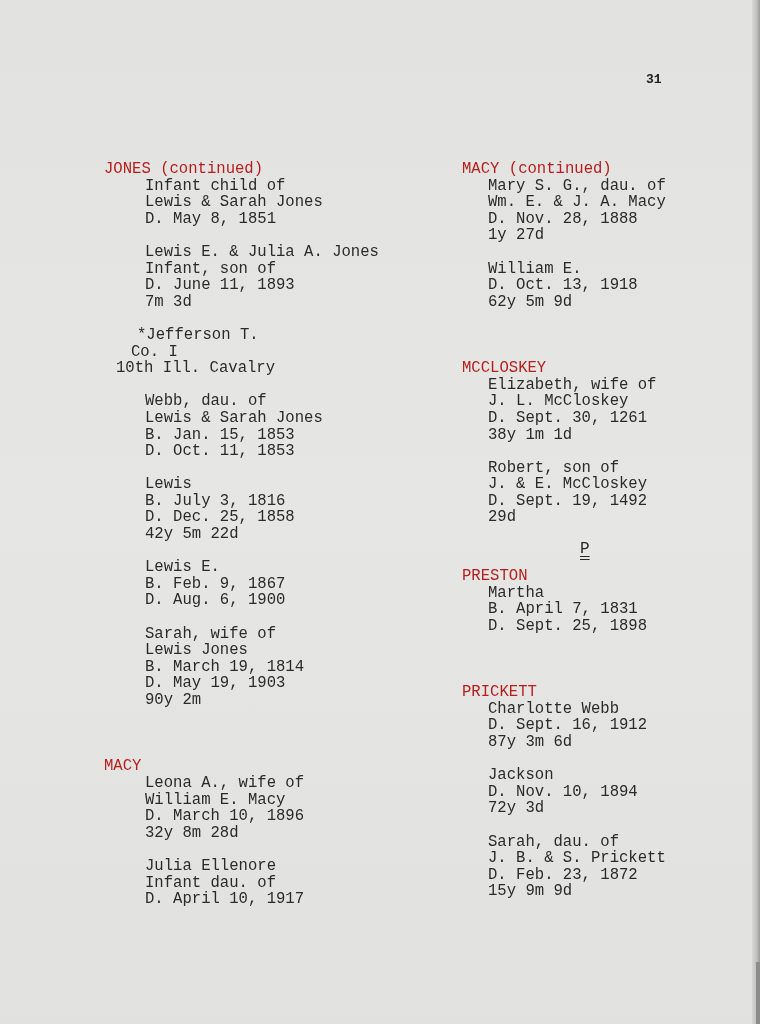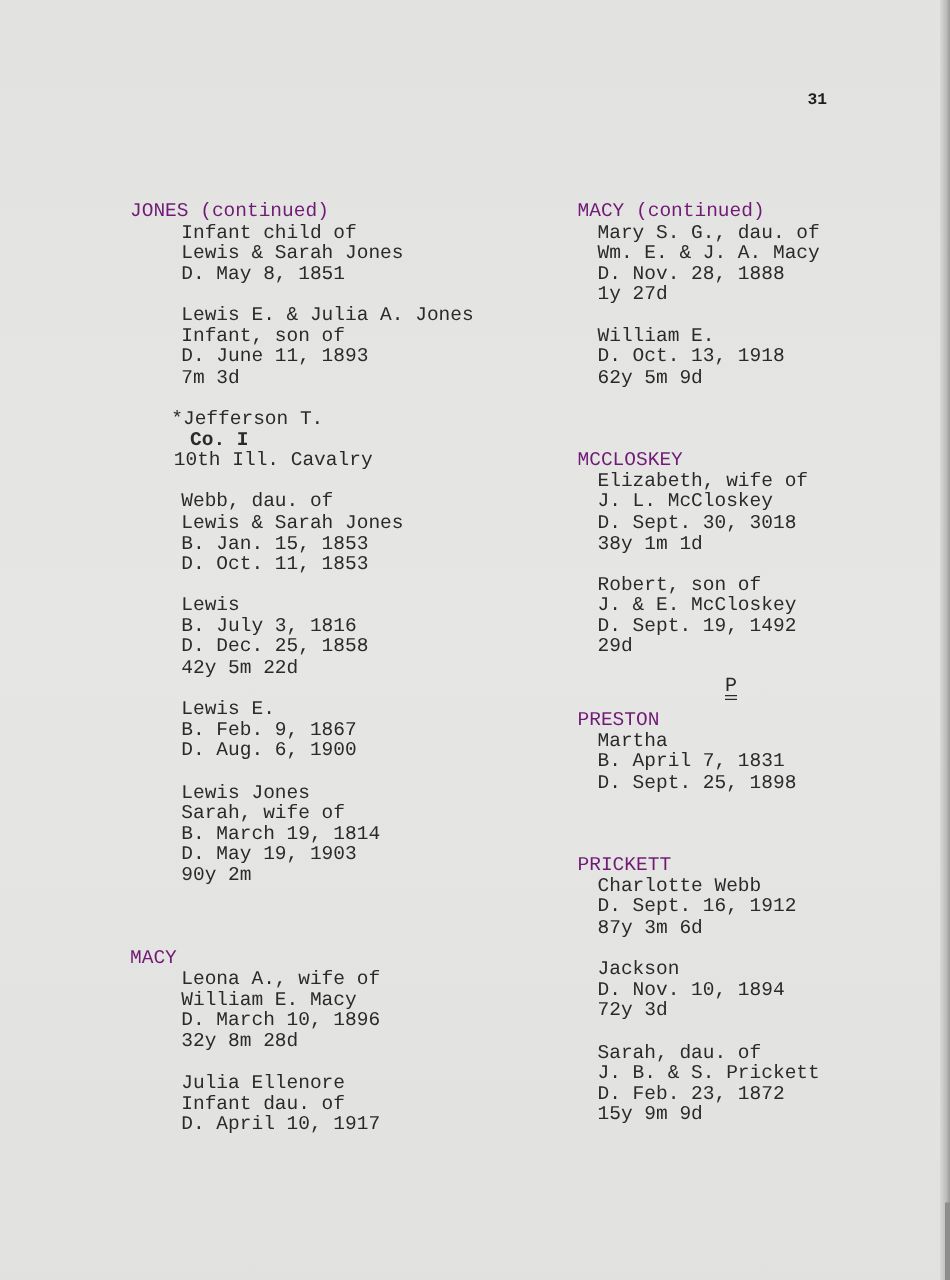--- a/index.html
+++ b/index.html
@@ -27,23 +27,23 @@
     font-size: 13px; font-weight: bold; color: #1e1e1e;
     letter-spacing: 0px;
   }
   .col { position: absolute; }
   .col-left { left: 104px; top: 161px; }
   .col-right { left: 462px; top: 161px; }
   .line {
     font-size: 15.6px; line-height: 16.6px; height: 16.6px;
     white-space: pre; letter-spacing: 0px;
   }
-  .surname { color: #701a75; }
+  .surname { color: #b91c1c; }
   .entry { margin-left: 41px; }
-  .col-right .entry { margin-left: 16px; }
+  .col-right .entry { margin-left: 26px; }
   .gap { height: 16.6px; }
   .gap3 { height: 49.8px; }
   .letter-divider {
     font-size: 16px; line-height: 18px; text-decoration: underline;
     text-decoration-style: double; text-underline-offset: 3px;
     margin-left: 118px;
   }
 </style>
 </head>
 <body>
@@ -65,22 +65,22 @@
   <div class="gap"></div>
   <div>
     <div class="line entry">Lewis E. &amp; Julia A. Jones</div>
     <div class="line entry">Infant, son of</div>
     <div class="line entry">D. June 11, 1893</div>
     <div class="line entry">7m 3d</div>
   </div>
   <div class="gap"></div>
   <div style="margin-left:-8px;">
     <div class="line entry">*Jefferson T.</div>
-    <div class="line entry" style="margin-left:56px;font-weight:bold;">Co. I</div>
-    <div class="line entry" style="margin-left:43px;">10th Ill. Cavalry</div>
+    <div class="line entry" style="margin-left:35px;">Co. I</div>
+    <div class="line entry" style="margin-left:20px;">10th Ill. Cavalry</div>
   </div>
   <div class="gap"></div>
   <div>
     <div class="line entry">Webb, dau. of</div>
     <div class="line entry">Lewis &amp; Sarah Jones</div>
     <div class="line entry">B. Jan. 15, 1853</div>
     <div class="line entry">D. Oct. 11, 1853</div>
   </div>
   <div class="gap"></div>
   <div>
@@ -90,22 +90,22 @@
     <div class="line entry">42y 5m 22d</div>
   </div>
   <div class="gap"></div>
   <div>
     <div class="line entry">Lewis E.</div>
     <div class="line entry">B. Feb. 9, 1867</div>
     <div class="line entry">D. Aug. 6, 1900</div>
   </div>
   <div class="gap"></div>
   <div>
+    <div class="line entry">Sarah, wife of</div>
     <div class="line entry">Lewis Jones</div>
-    <div class="line entry">Sarah, wife of</div>
     <div class="line entry">B. March 19, 1814</div>
     <div class="line entry">D. May 19, 1903</div>
     <div class="line entry">90y 2m</div>
   </div>
   <div class="gap3"></div>
 
   <div class="line surname">MACY</div>
   <div>
     <div class="line entry">Leona A., wife of</div>
     <div class="line entry">William E. Macy</div>
@@ -134,21 +134,21 @@
     <div class="line entry">William E.</div>
     <div class="line entry">D. Oct. 13, 1918</div>
     <div class="line entry">62y 5m 9d</div>
   </div>
   <div class="gap3"></div>
 
   <div class="line surname">MCCLOSKEY</div>
   <div>
     <div class="line entry">Elizabeth, wife of</div>
     <div class="line entry">J. L. McCloskey</div>
-    <div class="line entry">D. Sept. 30, 3018</div>
+    <div class="line entry">D. Sept. 30, 1261</div>
     <div class="line entry">38y 1m 1d</div>
   </div>
   <div class="gap"></div>
   <div>
     <div class="line entry">Robert, son of</div>
     <div class="line entry">J. &amp; E. McCloskey</div>
     <div class="line entry">D. Sept. 19, 1492</div>
     <div class="line entry">29d</div>
   </div>
   <div style="height:14px;"></div>

